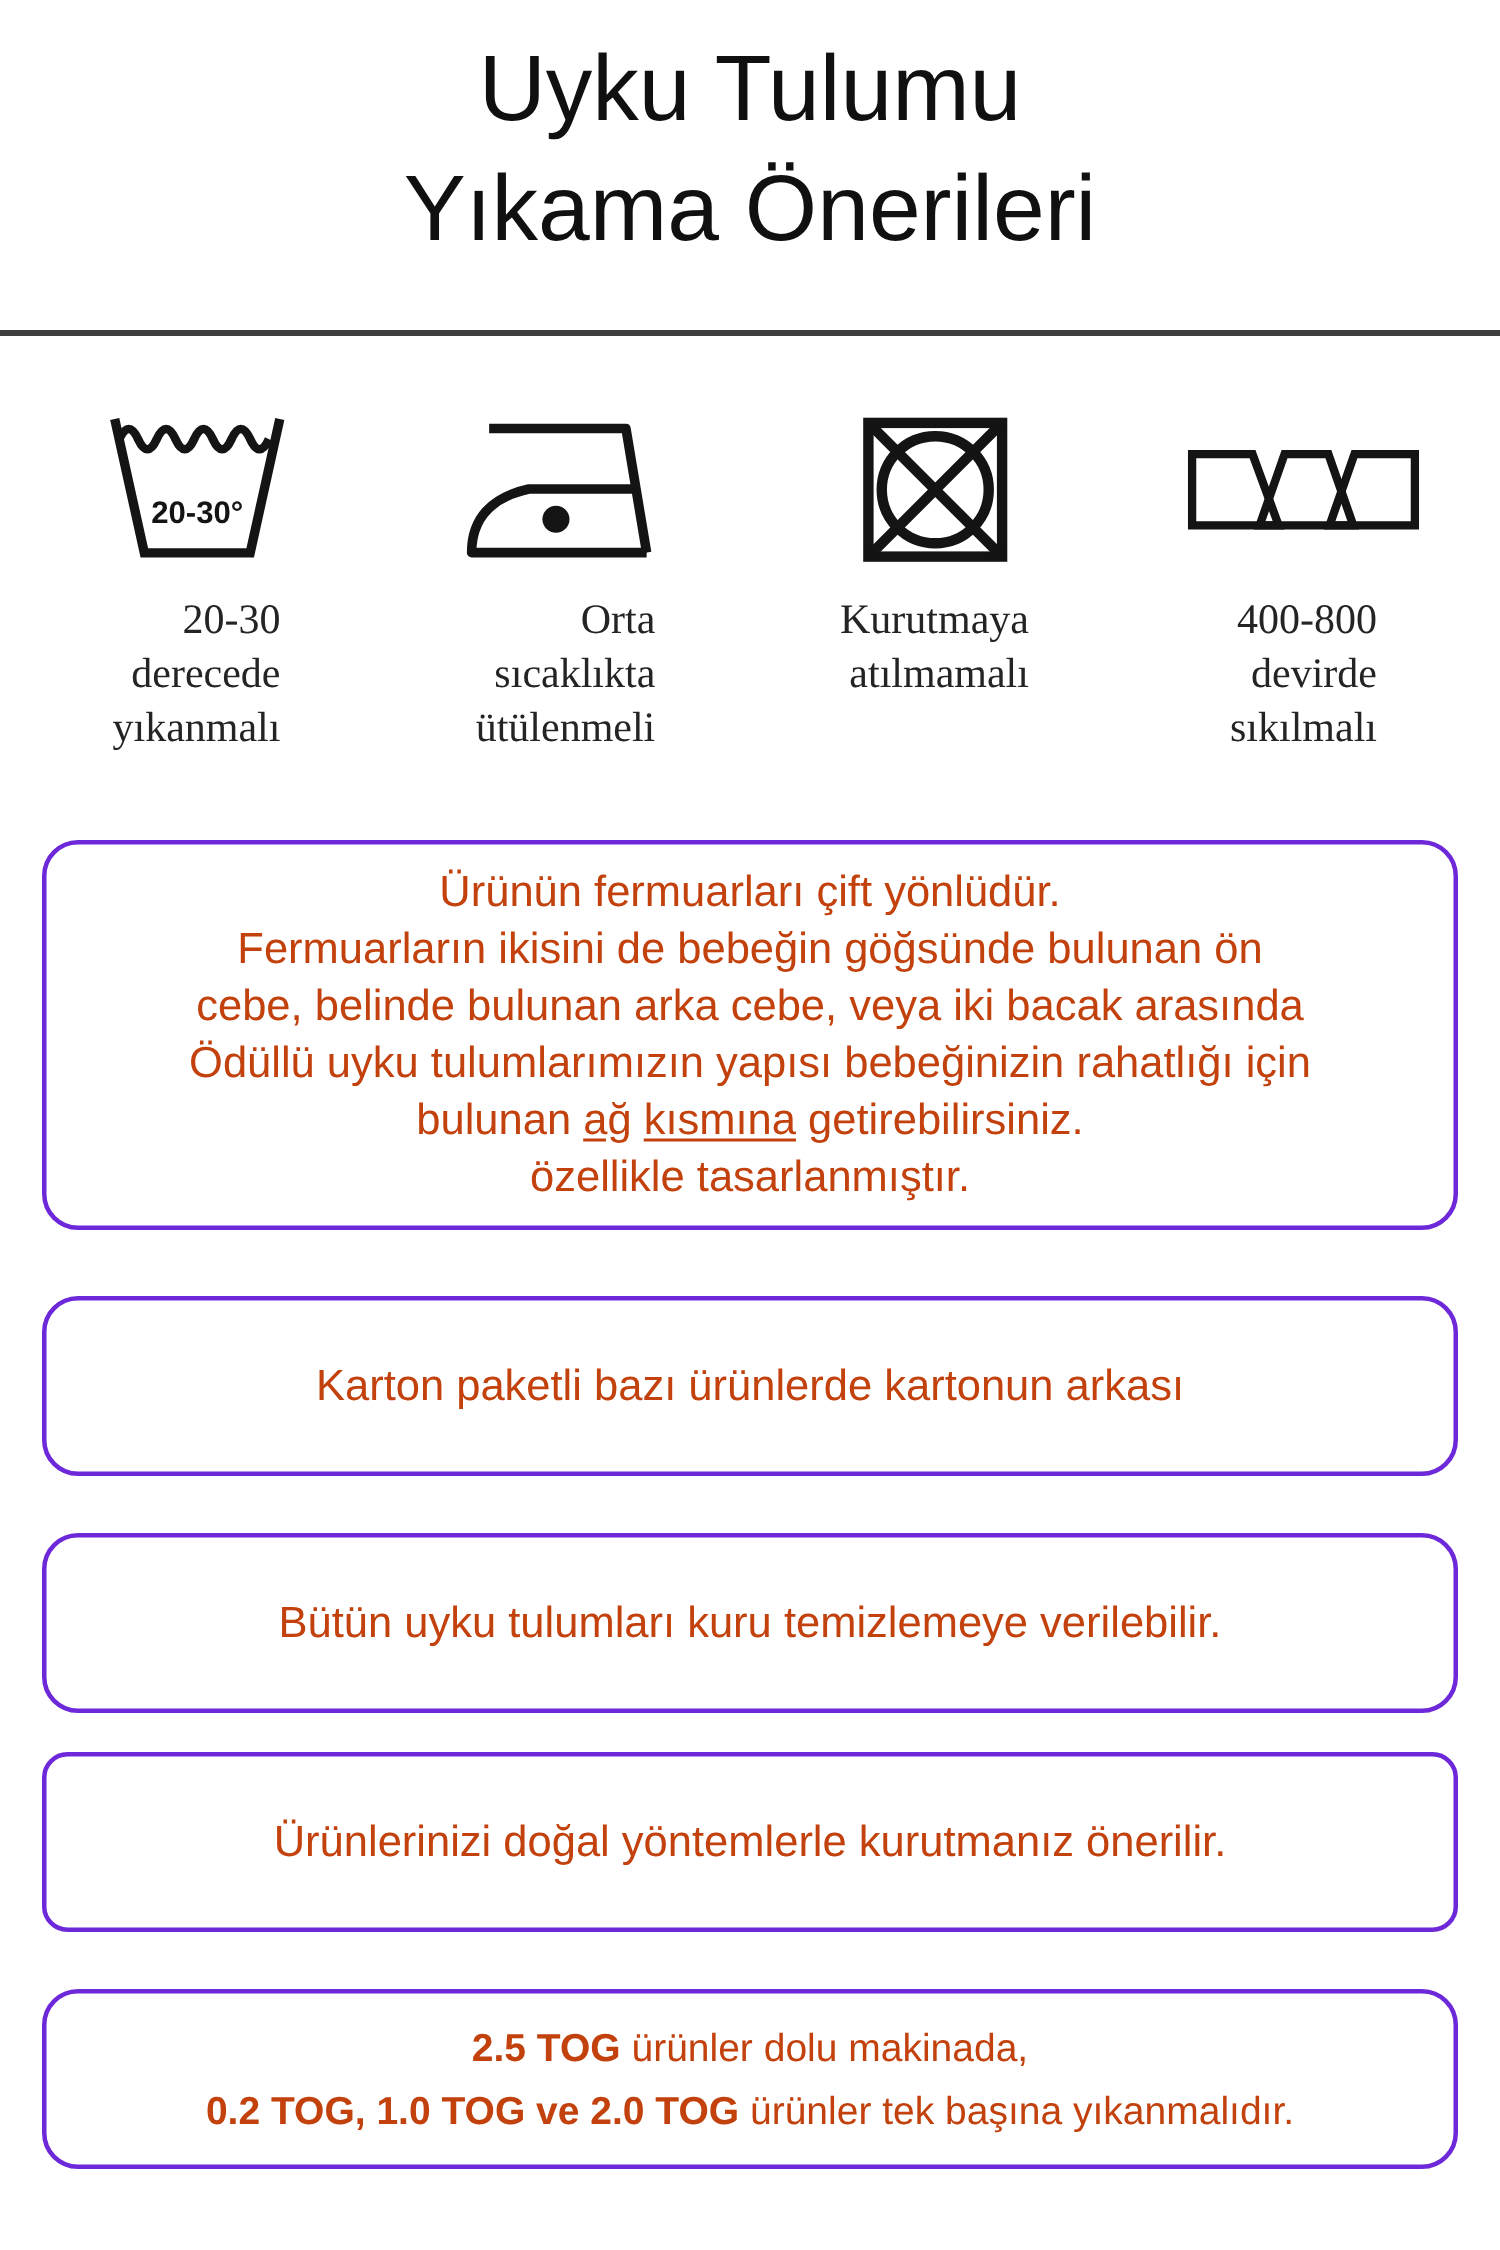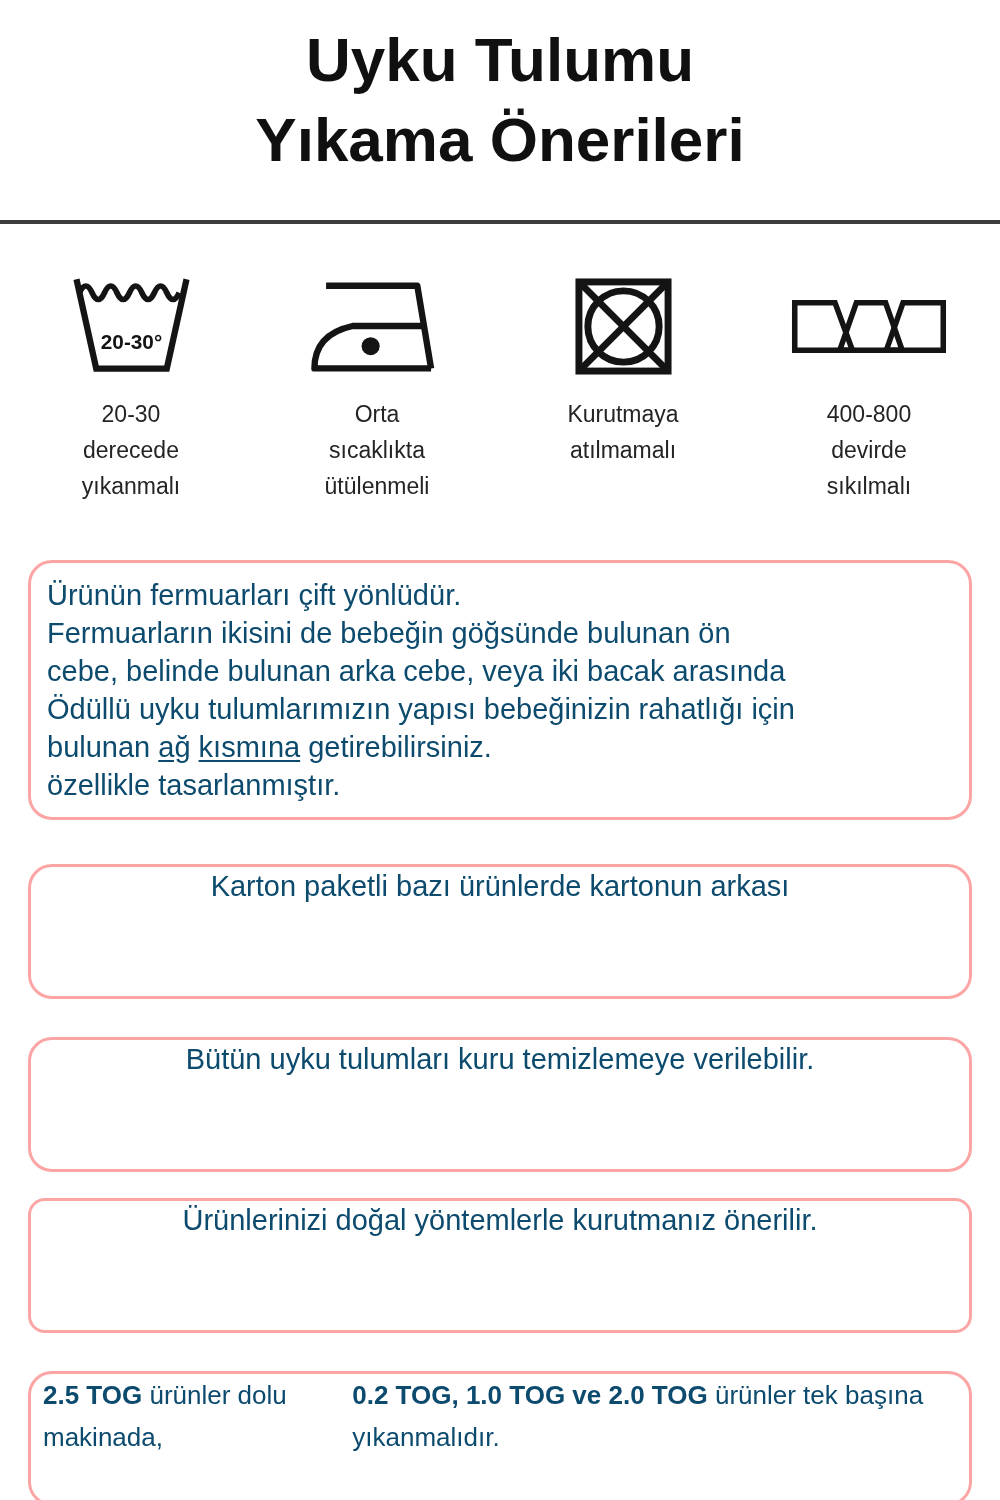--- a/index.html
+++ b/index.html
@@ -9,21 +9,21 @@
     background: #ffffff;
     font-family: "Liberation Sans", sans-serif;
     color: #1d1d1d;
     overflow: hidden;
   }
   .title {
     padding-top: 20px;
     text-align: center;
     font-size: 62px;
     line-height: 80px;
-    font-weight: 700;
+    font-weight: 400;
     color: #101010;
   }
   .divider {
     width: 100%;
     height: 4px;
     background: #3e3e3e;
     margin-top: 40px;
   }
   .icons-row {
     display: flex;
@@ -38,39 +38,41 @@
   }
   .icon-holder {
     height: 108px;
     display: flex;
     align-items: center;
     justify-content: center;
   }
   .icon-stroke { stroke: #141414; fill: none; }
   .caption {
     margin-top: 16px;
-    text-align: center;
-    font-size: 23px;
+    text-align: right;
+    font-size: 28px;
     line-height: 36px;
     color: #242424;
+    font-family: Liberation Serif, serif;
   }
   .boxes { margin: 56px 28px 0; }
   .infobox {
-    border: 3px solid #fca5a5;
+    border: 3px solid #6d28d9;
     border-radius: 24px;
     background: #ffffff;
+    text-align: center;
     font-size: 29px;
     line-height: 38px;
-    color: #0c4a6e;
+    color: #c2410c;
   }
   .box-zippers { padding: 13px 16px; }
   .box-mid {
-    height: 135px;
+    height: 120px;
     display: flex;
-    flex-direction: row;
+    flex-direction: column;
     justify-content: center;
     padding: 0 12px;
   }
   .box-thermometer { margin-top: 44px; }
   .box-dryclean    { margin-top: 38px; }
   .box-naturaldry  { margin-top: 26px; border-radius: 17px; }
   .box-tog         { margin-top: 38px; font-size: 26px; line-height: 42px; }
   .u { text-decoration: underline; text-underline-offset: 3px; }
   .b { font-weight: bold; }
 </style>

